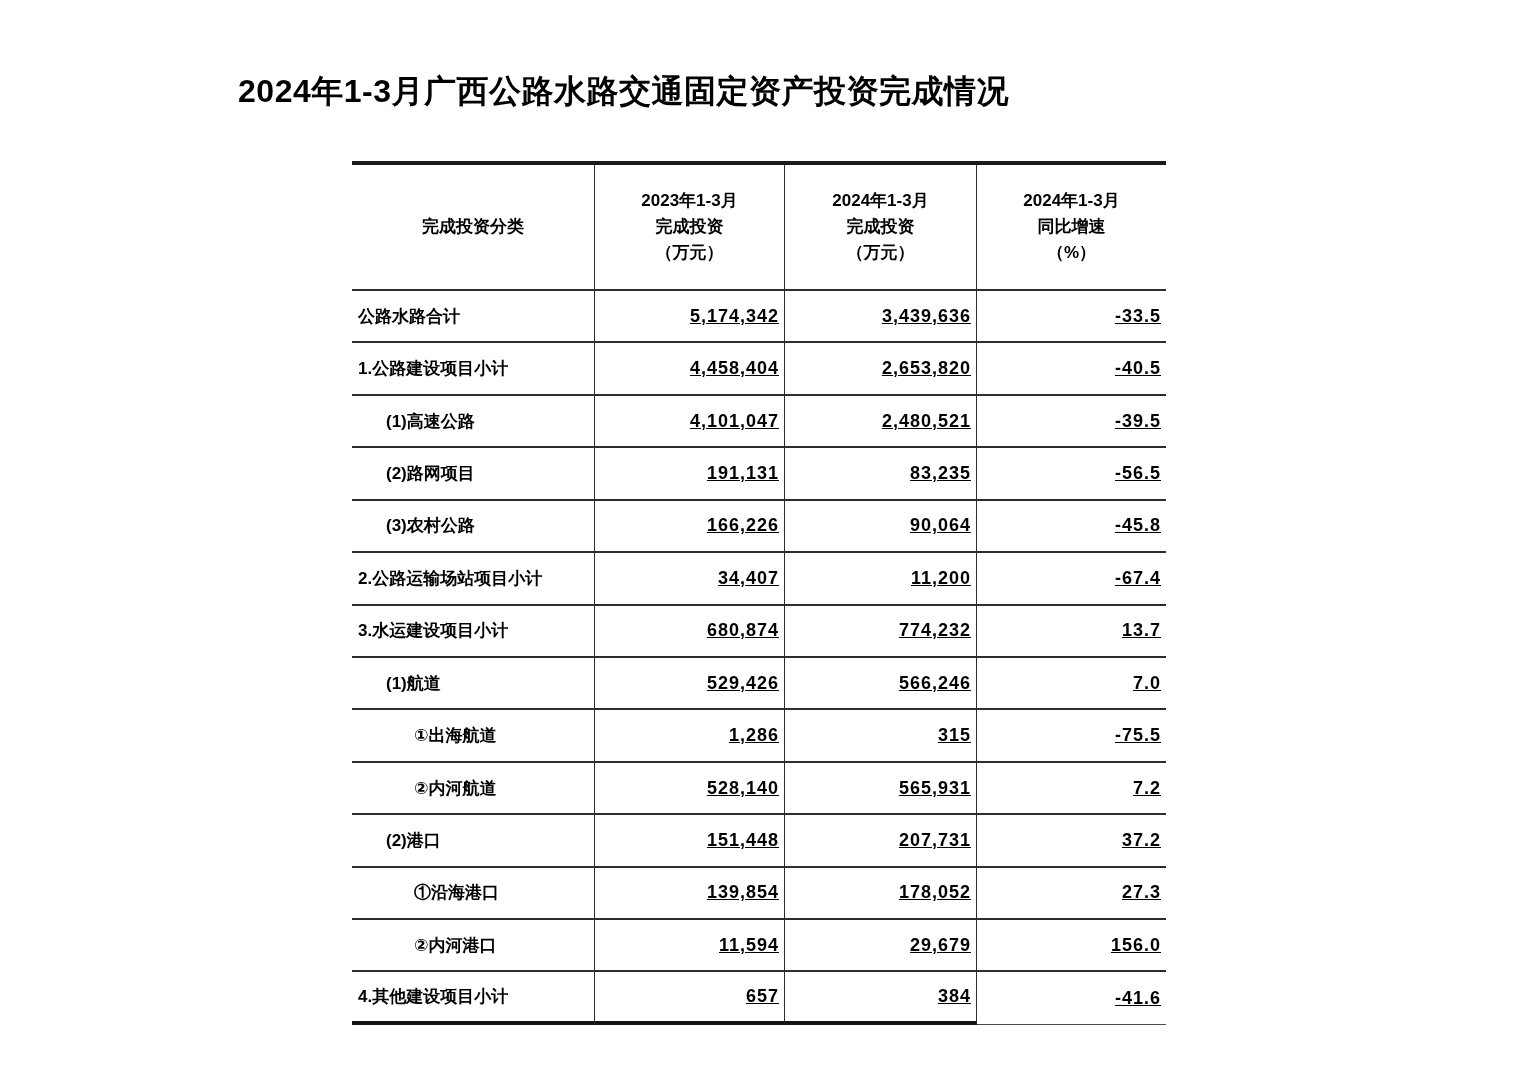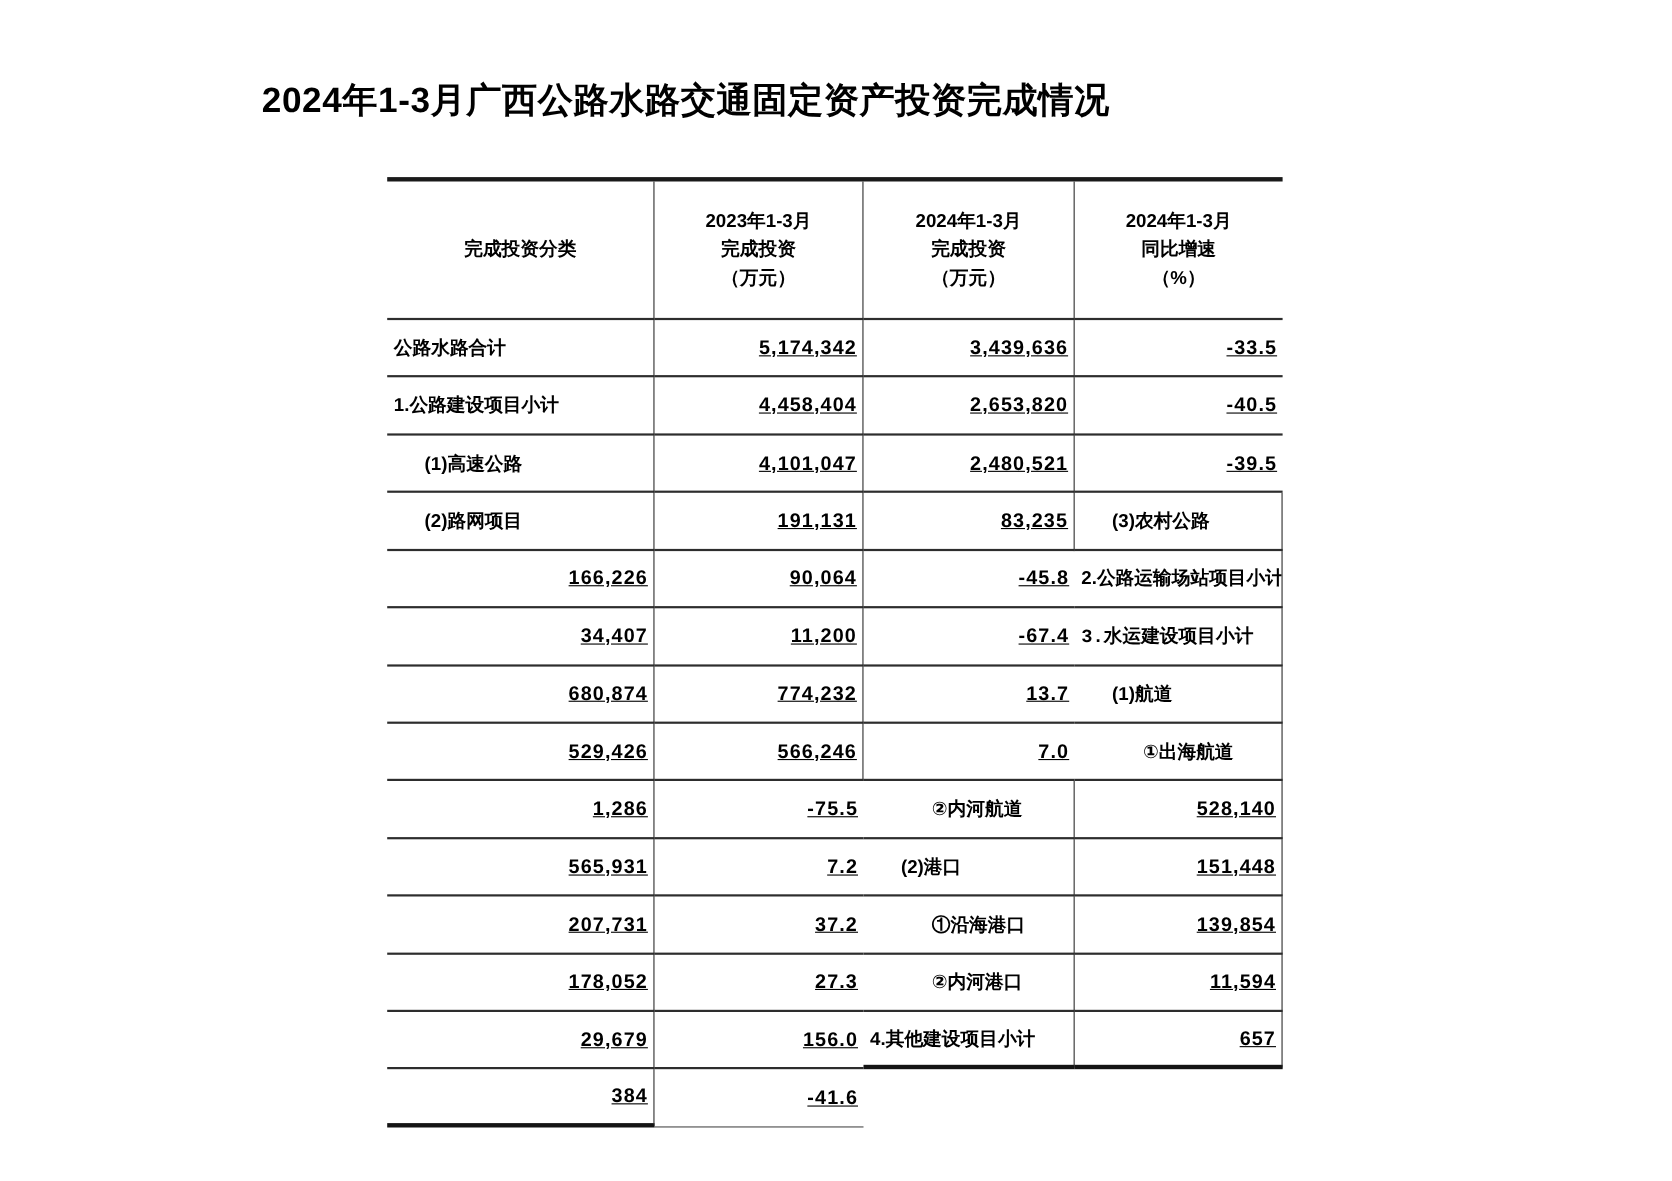--- a/index.html
+++ b/index.html
@@ -117,43 +117,45 @@
   <div class="cell nc">-40.5</div>
 
   <div class="cell lc b-r" style="padding-left: 34px;">(1)高速公路</div>
   <div class="cell nc b-r">4,101,047</div>
   <div class="cell nc b-r">2,480,521</div>
   <div class="cell nc">-39.5</div>
 
   <div class="cell lc b-r" style="padding-left: 34px;">(2)路网项目</div>
   <div class="cell nc b-r">191,131</div>
   <div class="cell nc b-r">83,235</div>
+  <div class="cell nc">-56.5</div>
 
   <div class="cell lc b-r" style="padding-left: 34px;">(3)农村公路</div>
   <div class="cell nc b-r">166,226</div>
   <div class="cell nc b-r">90,064</div>
   <div class="cell nc">-45.8</div>
 
   <div class="cell lc b-r" style="padding-left: 6px;">2.公路运输场站项目小计</div>
   <div class="cell nc b-r">34,407</div>
   <div class="cell nc b-r">11,200</div>
   <div class="cell nc">-67.4</div>
 
-  <div class="cell lc b-r" style="padding-left: 6px; font-family: Liberation Mono, monospace;">3.水运建设项目小计</div>
+  <div class="cell lc b-r" style="padding-left: 6px;">3.水运建设项目小计</div>
   <div class="cell nc b-r">680,874</div>
   <div class="cell nc b-r">774,232</div>
   <div class="cell nc">13.7</div>
 
   <div class="cell lc b-r" style="padding-left: 34px;">(1)航道</div>
   <div class="cell nc b-r">529,426</div>
   <div class="cell nc b-r">566,246</div>
   <div class="cell nc">7.0</div>
 
   <div class="cell lc b-r" style="padding-left: 62px;">①出海航道</div>
   <div class="cell nc b-r">1,286</div>
+  <div class="cell nc b-r">315</div>
   <div class="cell nc">-75.5</div>
 
   <div class="cell lc b-r" style="padding-left: 62px;">②内河航道</div>
   <div class="cell nc b-r">528,140</div>
   <div class="cell nc b-r">565,931</div>
   <div class="cell nc">7.2</div>
 
   <div class="cell lc b-r" style="padding-left: 34px;">(2)港口</div>
   <div class="cell nc b-r">151,448</div>
   <div class="cell nc b-r">207,731</div>

